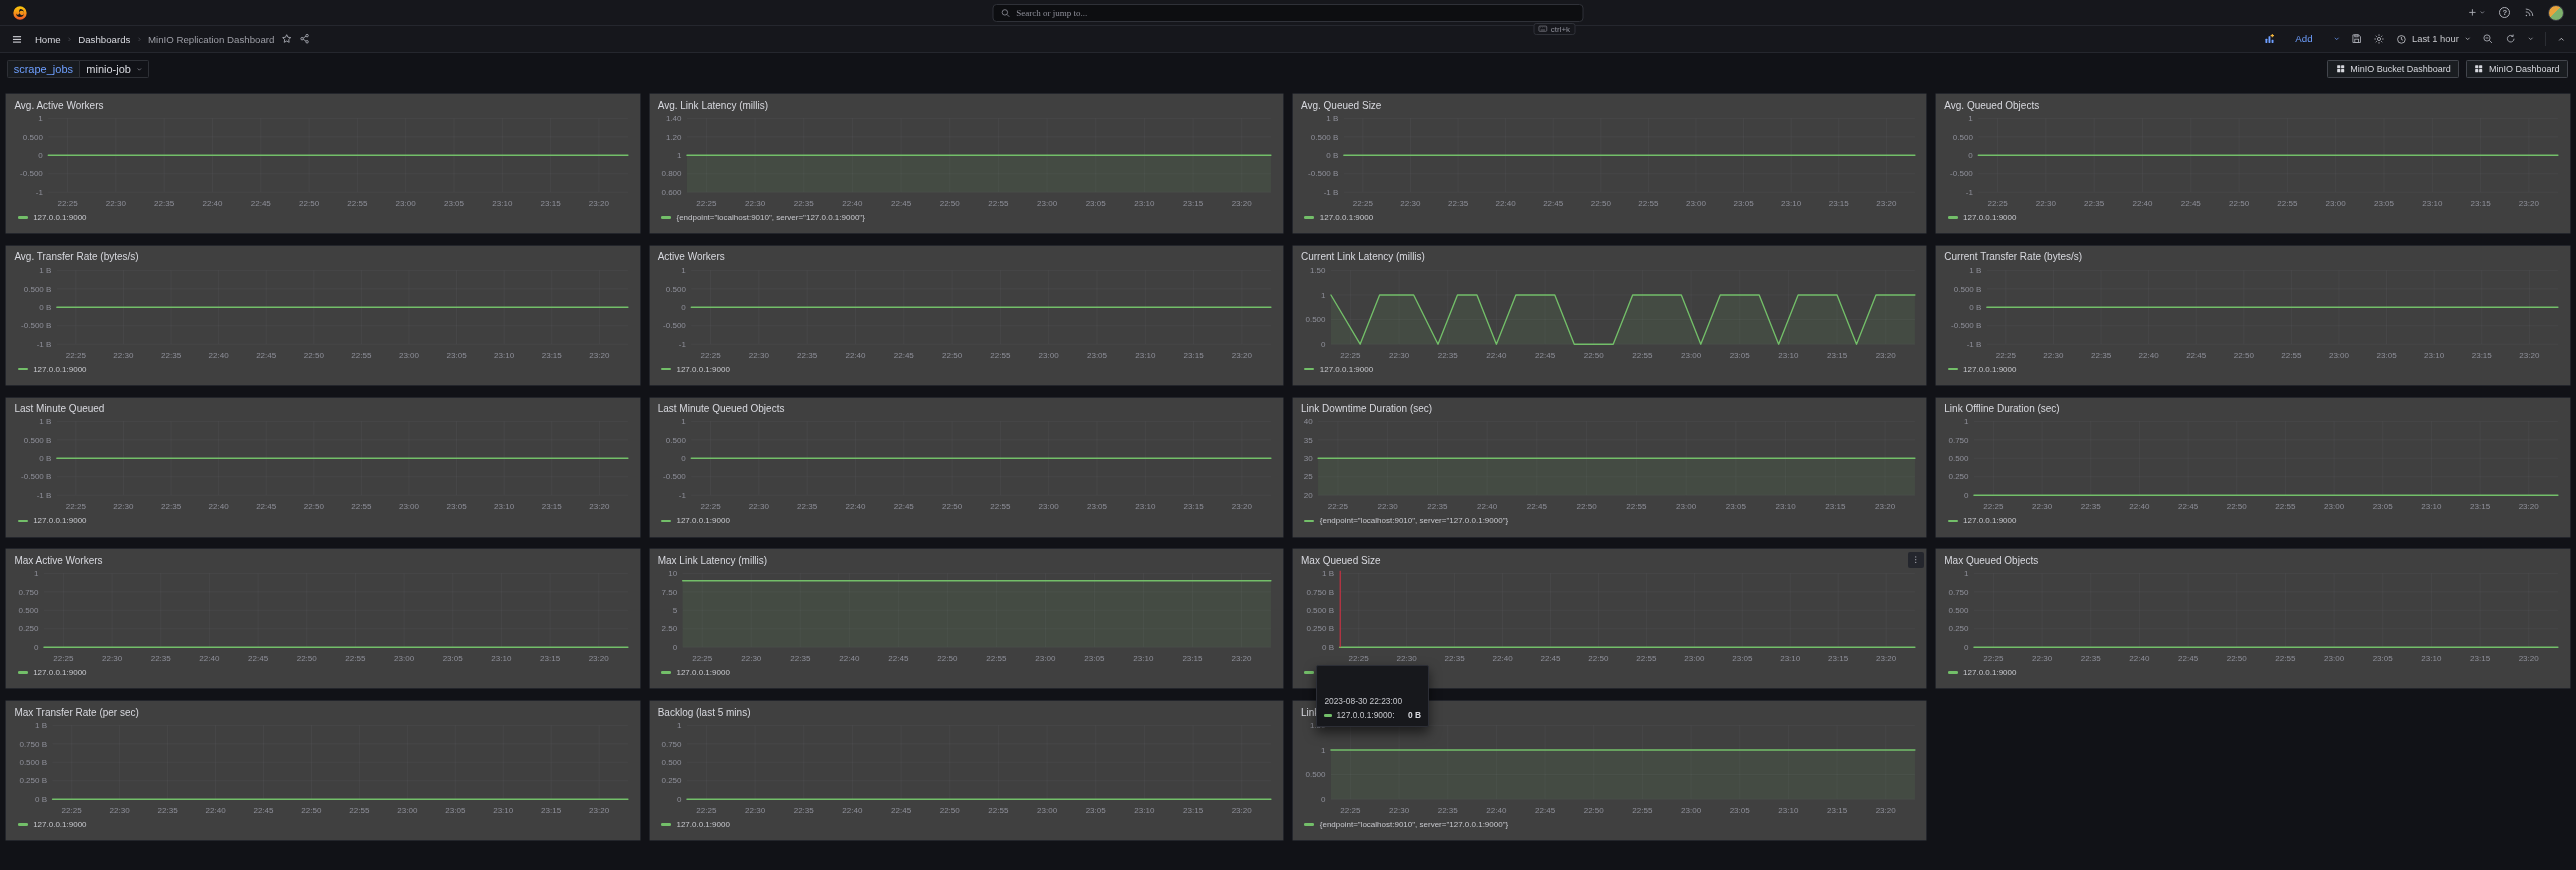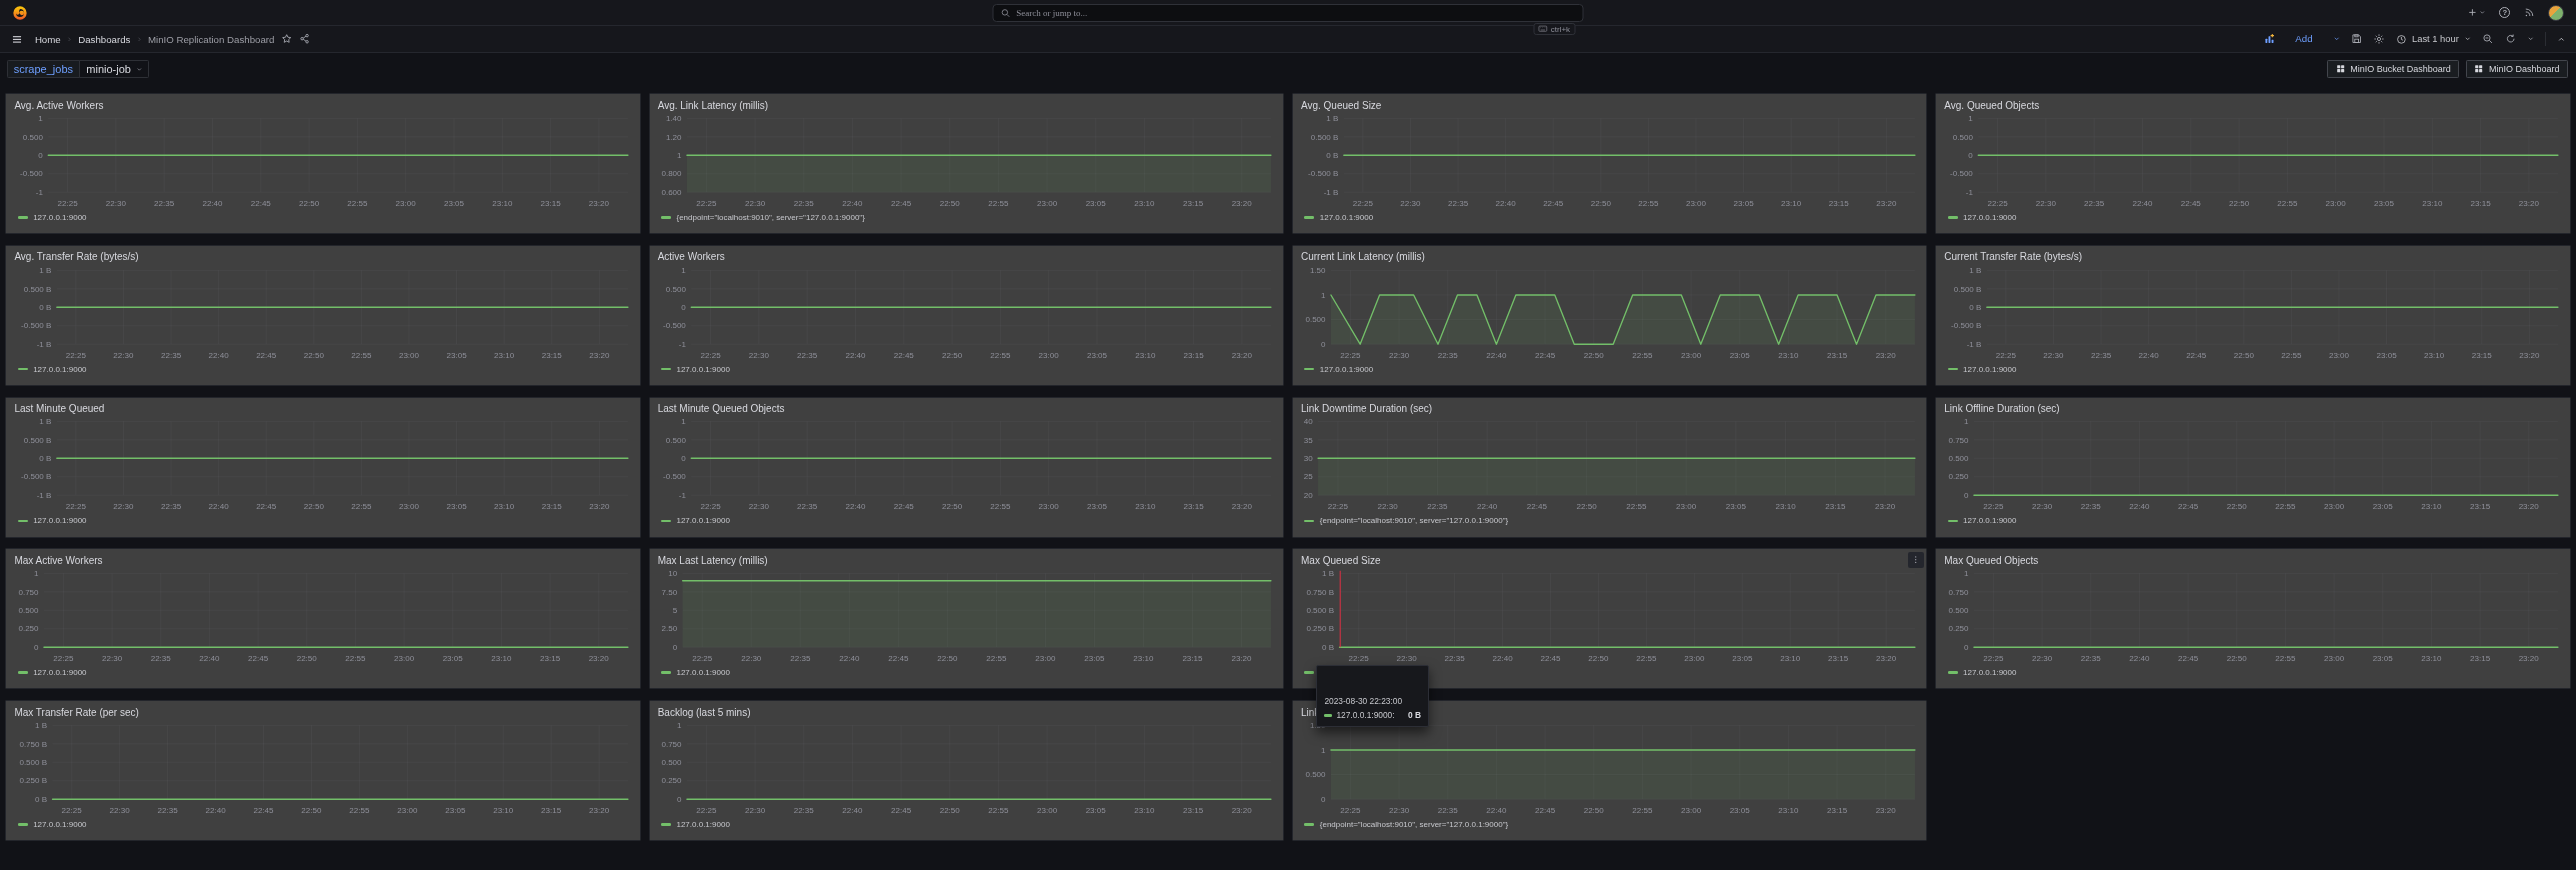--- a/index.html
+++ b/index.html
@@ -887,21 +887,21 @@
         <line x1="872.5" y1="8" x2="872.5" y2="118" stroke="rgba(204,204,220,0.08)" stroke-width="1"></line>
         <text x="872.5" y="138" class="axis-x">23:20</text>
         <polyline points="46,118 916,118" fill="none" stroke="#73bf69" stroke-width="2" stroke-linejoin="round" stroke-linecap="round"></polyline>
       </svg>
       <div class="legend">
         <span class="swatch" style="background: rgb(115, 191, 105);"></span>
         <span>127.0.0.1:9000</span>
       </div>
     </section>
     <section class="panel">
-      <h2 class="panel-title">Max Last Latency (millis)</h2>
+      <h2 class="panel-title">Max Link Latency (millis)</h2>
       <svg width="619" height="98" class="chart" viewBox="0 0 922 146">
         <line x1="39.6" y1="8" x2="916" y2="8" stroke="rgba(204,204,220,0.08)" stroke-width="1"></line>
         <text x="31.6" y="12" class="axis-y">10</text>
         <line x1="39.6" y1="35.5" x2="916" y2="35.5" stroke="rgba(204,204,220,0.08)" stroke-width="1"></line>
         <text x="31.6" y="39.5" class="axis-y">7.50</text>
         <line x1="39.6" y1="63" x2="916" y2="63" stroke="rgba(204,204,220,0.08)" stroke-width="1"></line>
         <text x="31.6" y="67" class="axis-y">5</text>
         <line x1="39.6" y1="90.5" x2="916" y2="90.5" stroke="rgba(204,204,220,0.08)" stroke-width="1"></line>
         <text x="31.6" y="94.5" class="axis-y">2.50</text>
         <line x1="39.6" y1="118" x2="916" y2="118" stroke="rgba(204,204,220,0.08)" stroke-width="1"></line>

